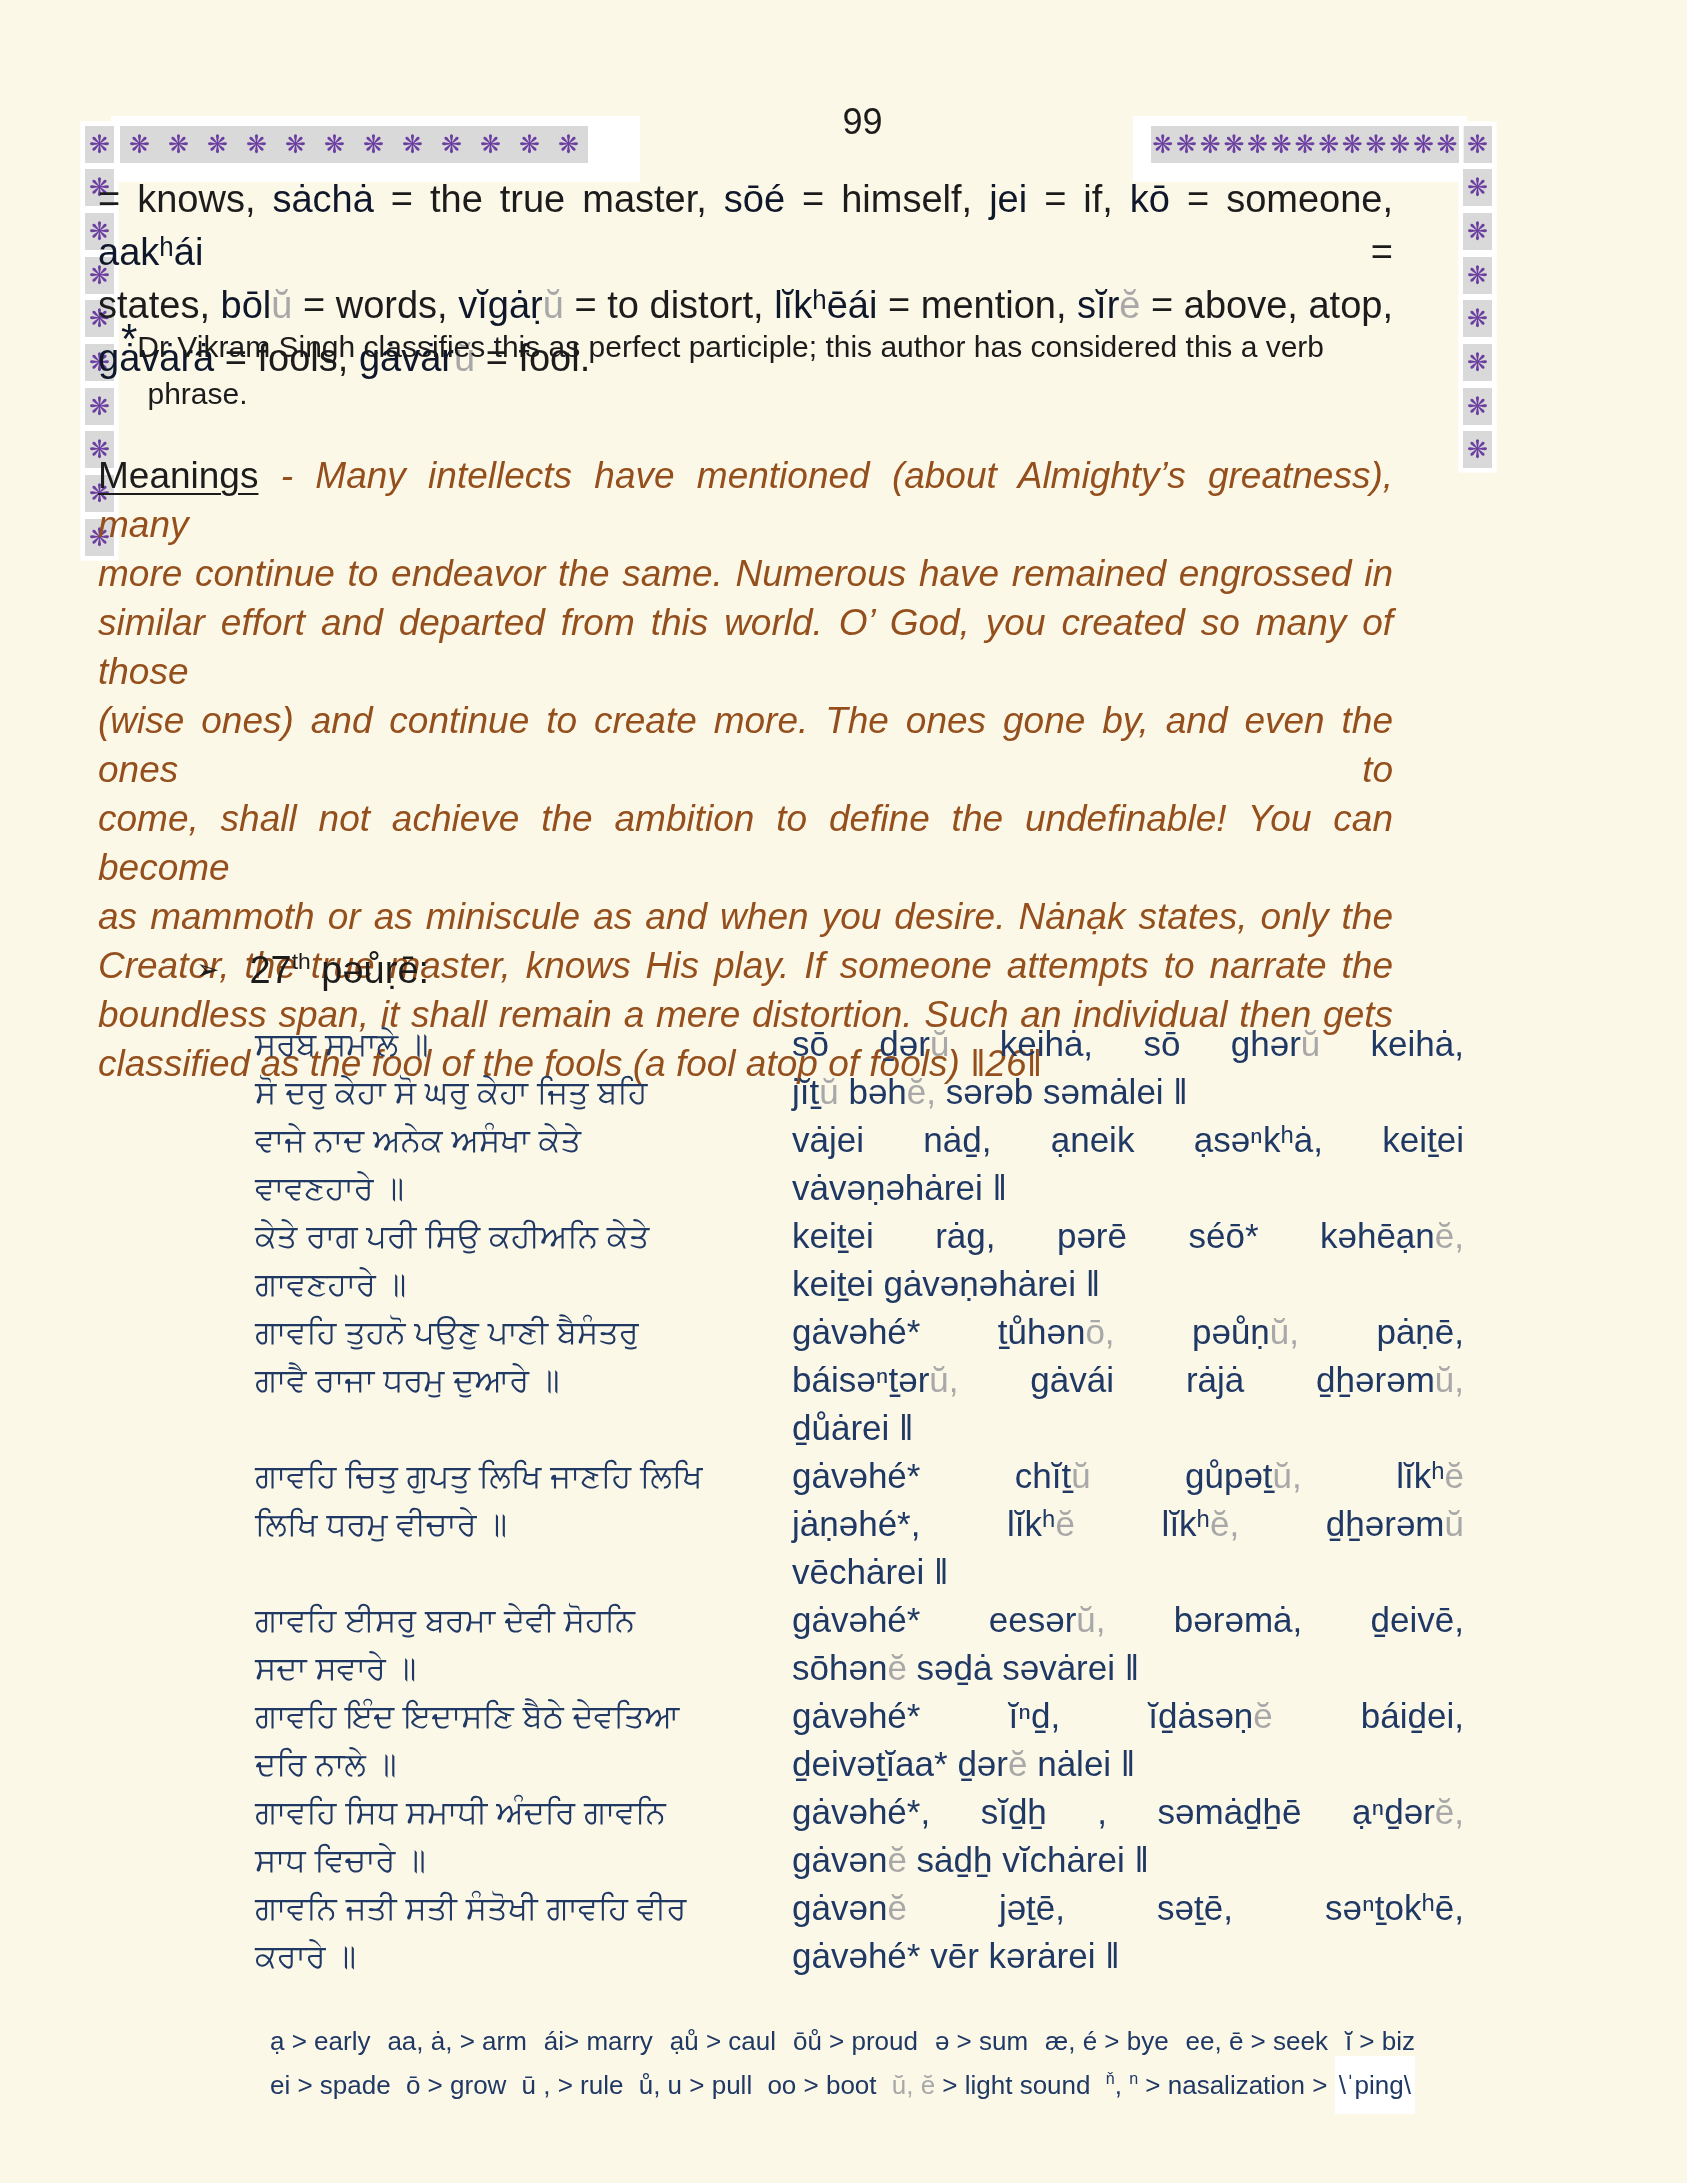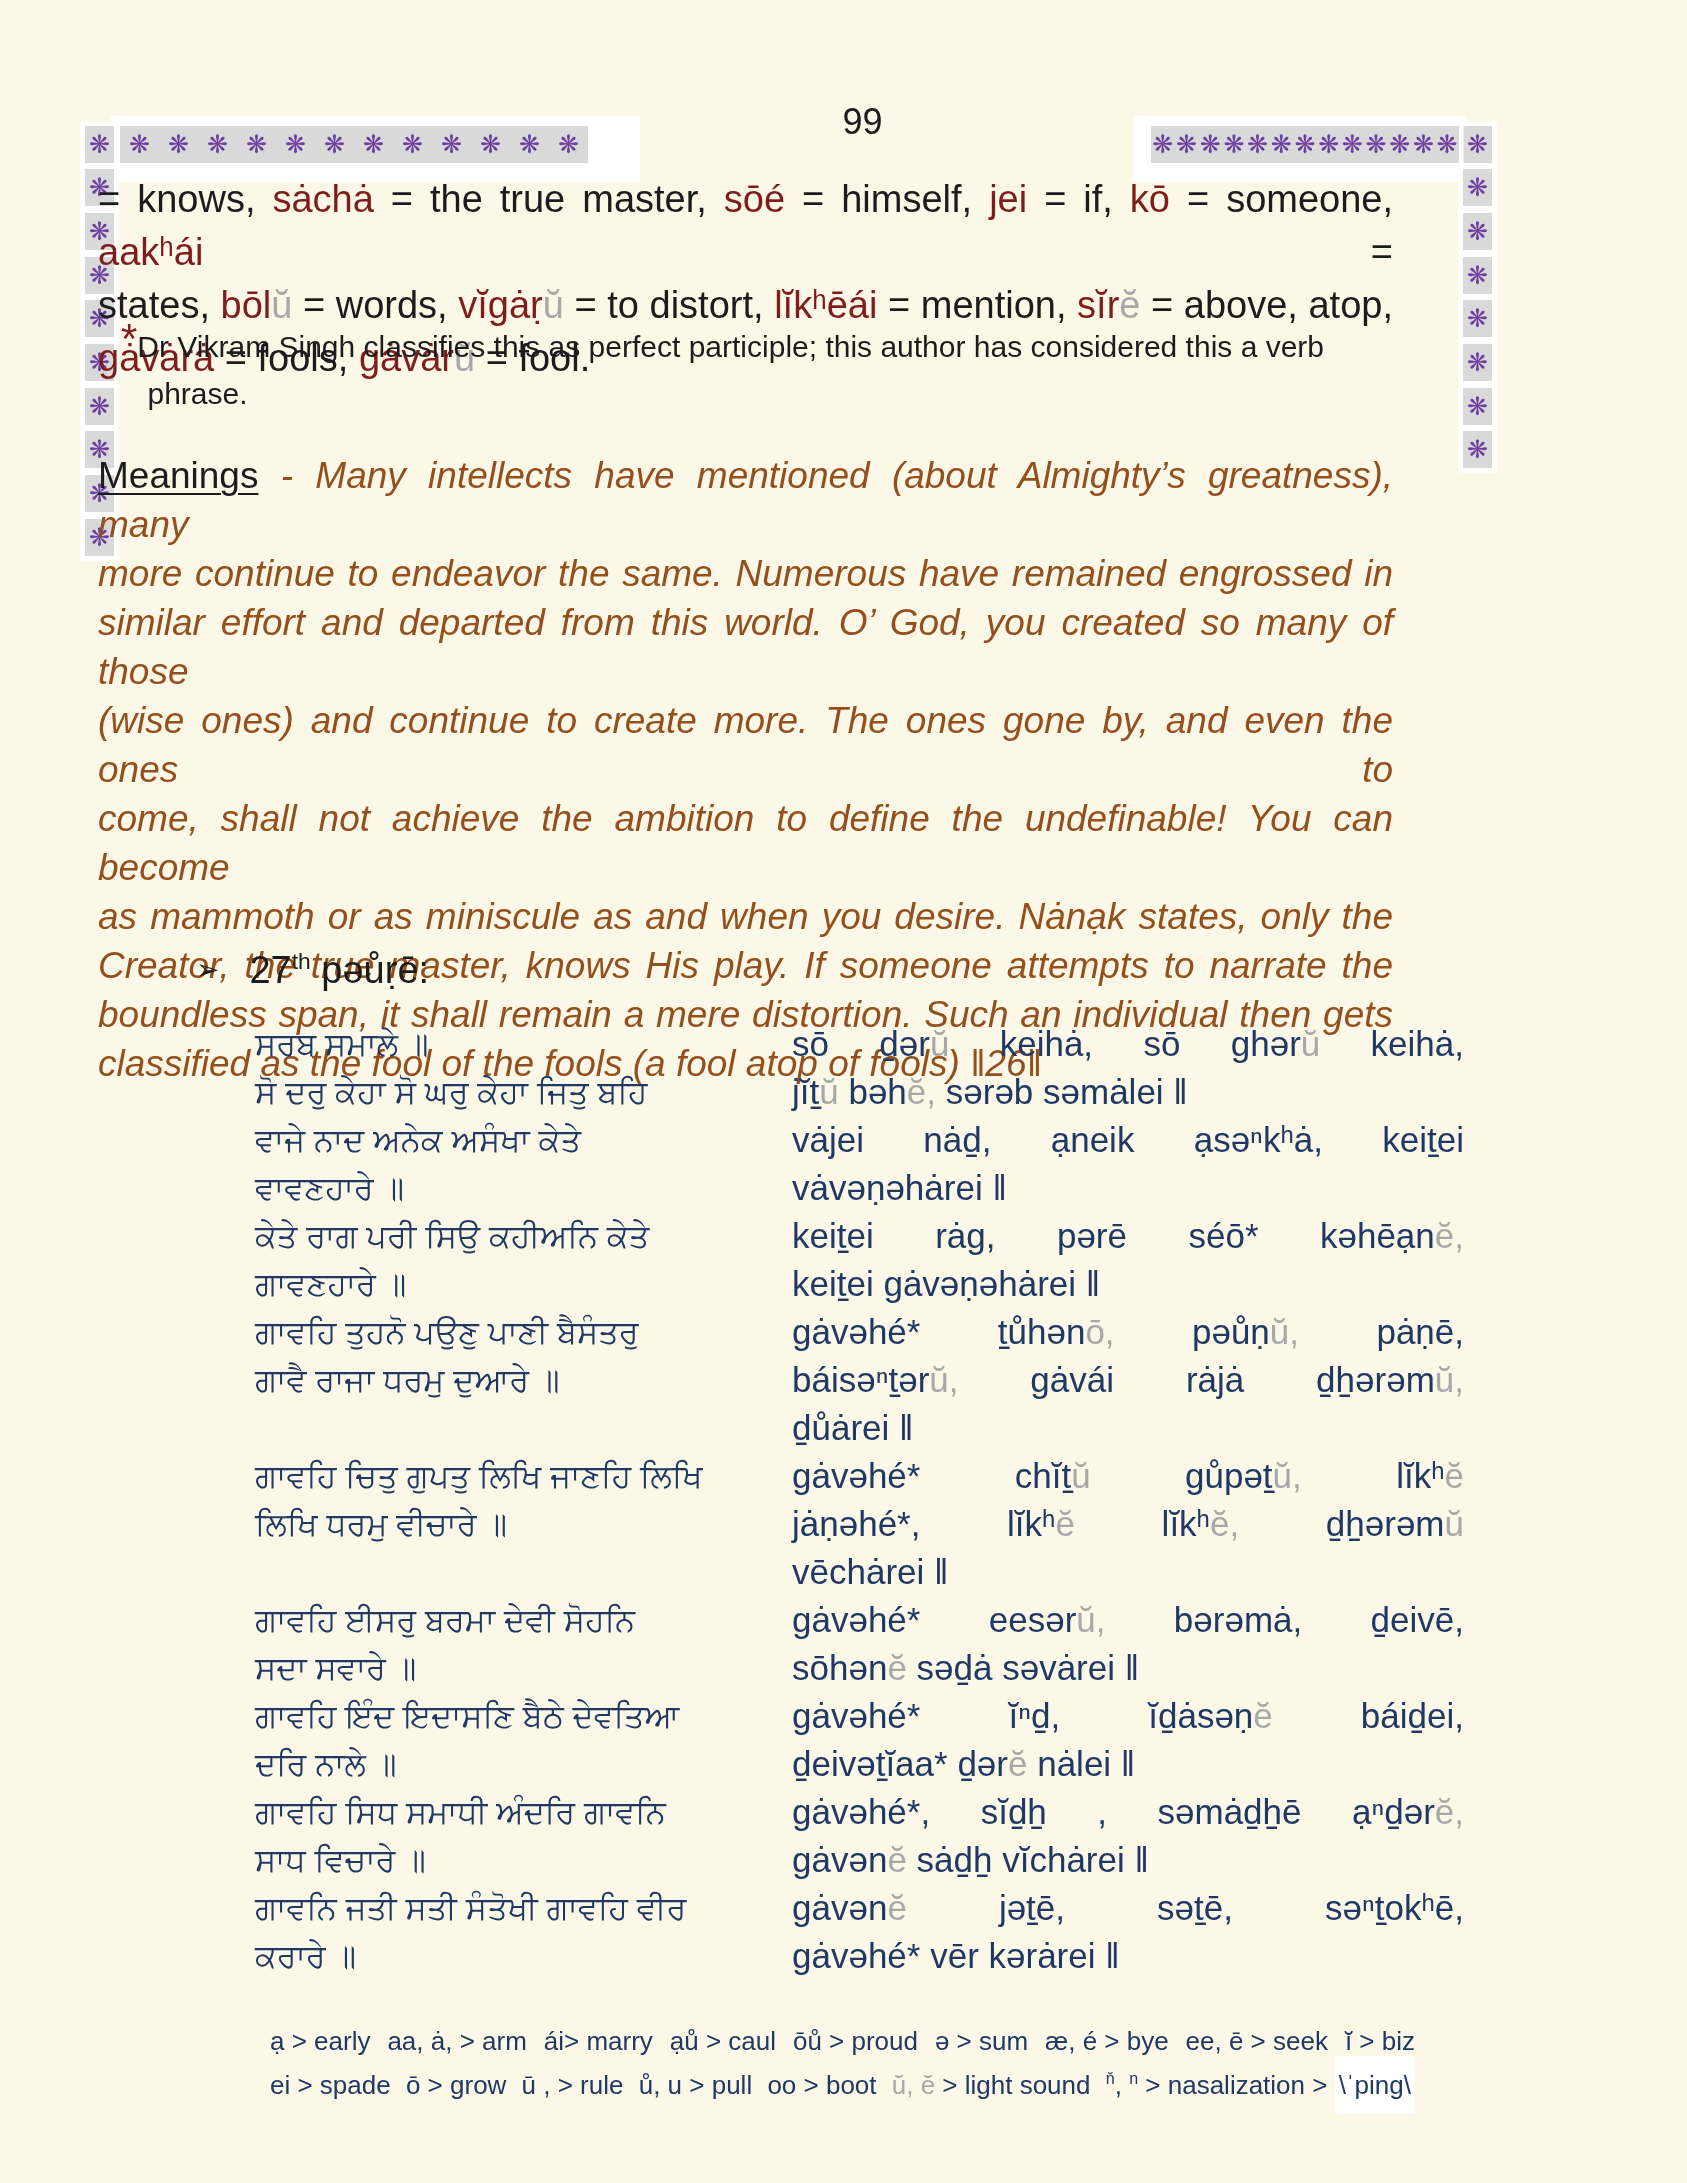--- a/index.html
+++ b/index.html
@@ -1,21 +1,21 @@
 <!DOCTYPE html>
 <html style="font-size:10.6px"><head>
 <meta charset="utf-8">
 <style>
   html,body{margin:0;padding:0;background:#FCF8E8;}
   .page{position:relative;width:1687px;height:2183px;background:#FCF8E8;
         font-family:"Liberation Sans","DejaVu Sans",sans-serif;overflow:hidden;}
 
   
   .c-black{color:#1C1C1C;}
-  .c-blue{color:#7f1d1d;margin-top:16px;}
+  .c-blue{color:#0f172a;margin-top:16px;}
   .c-gray{color:#A8A8A8;text-align:center;}
   .c-navy{color:#1F3864;}
   .c-brown{color:#944F1D;}
   .und{text-decoration:underline;text-decoration-thickness:2px;text-underline-offset:4.6px;}
   .hl{background:#FFFFFF;padding:14px 4px;}
 
   
   .pagenum{position:absolute;top:101px;left:0;right:0;text-align:center;
            font-size:36px;color:#1C1C1C;z-index:2;margin-left:38px;}
 

